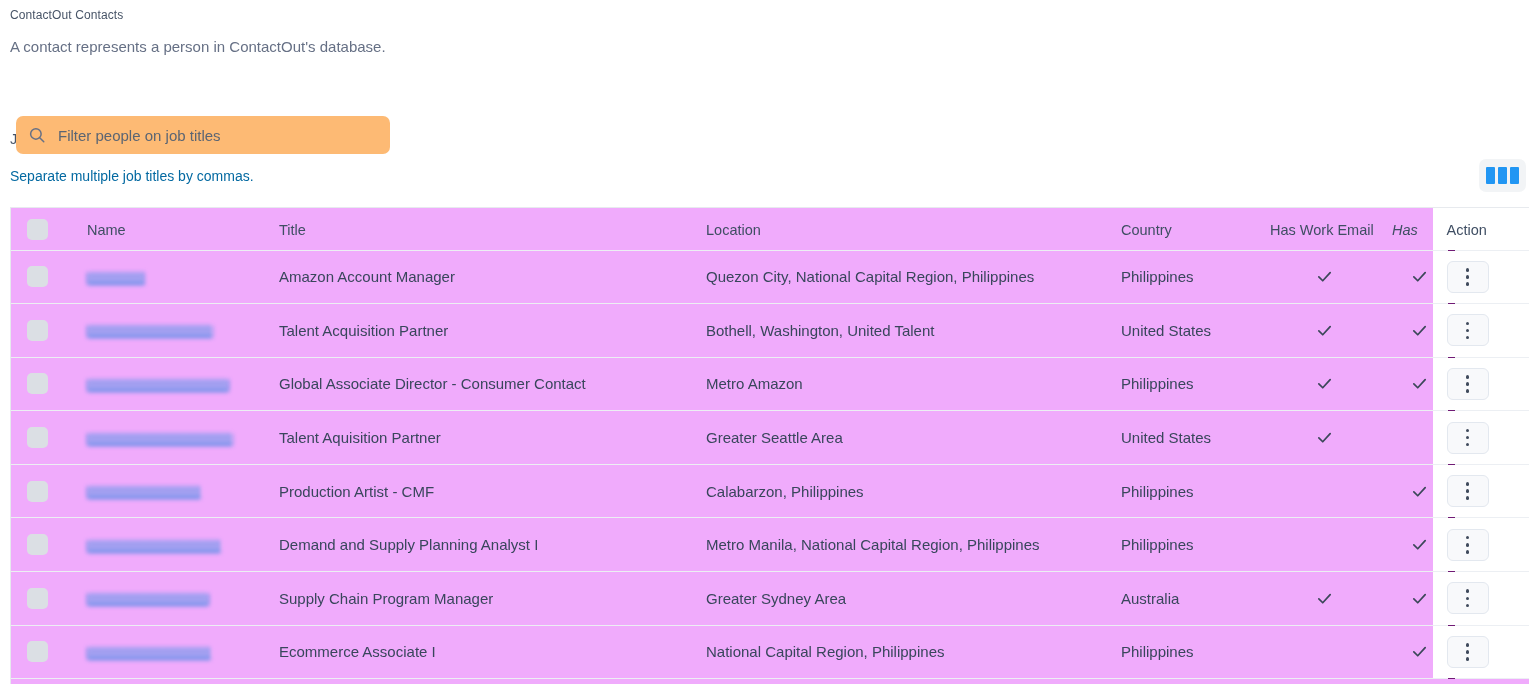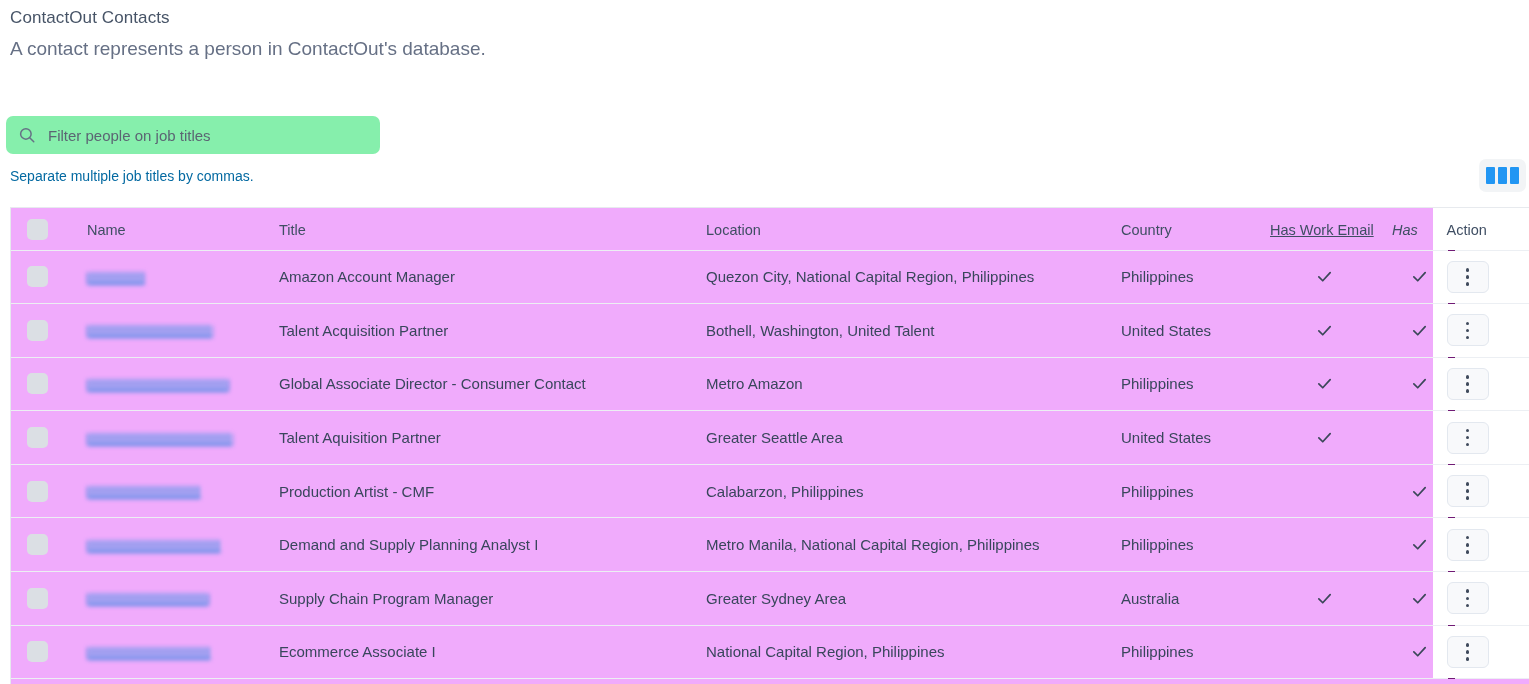--- a/index.html
+++ b/index.html
@@ -8,36 +8,36 @@
     width: 1529px; height: 684px;
     background: #ffffff;
     font-family: "Liberation Sans", sans-serif;
     overflow: hidden;
   }
   .page { position: relative; width: 1529px; height: 684px; background:#fff; }
 
   
   .page-title {
     position: absolute; left: 10px; top: 8px;
-    font-size: 17px; color: #475467; font-weight: 400; letter-spacing: .1px;
+    font-size: 12px; color: #475467; font-weight: 400; letter-spacing: .1px;
   }
   .page-subtitle {
     position: absolute; left: 10px; top: 38px;
-    font-size: 19px; color: #667085; font-weight: 400;
+    font-size: 15px; color: #667085; font-weight: 400;
   }
 
   
   .filter-label {
     position: absolute; left: 10px; top: 88px;
     font-size: 14.5px; color: #475467; margin-top: 43px;
   }
   .search-wrap {
-    position: absolute; left: 6px; top: 116px;
+    position: absolute; left: 16px; top: 116px;
     width: 374px; height: 38px;
-    background: #86efac; border-radius: 7px;
+    background: #fdba74; border-radius: 7px;
     display: flex; align-items: center; padding: 0 12px;
   }
   .search-icon { width: 18px; height: 18px; flex: 0 0 18px; color:#667085; display:block; }
   .search-input {
     border: 0; outline: 0; background: transparent;
     font-family: "Liberation Sans", sans-serif;
     font-size: 15px; color: #475467; margin-left: 10px; width: 100%;
   }
   .search-input::placeholder { color: #5b6573; opacity: 1; }
   .filter-hint {
@@ -76,21 +76,21 @@
   table.grid th {
     height: 42px; font-size: 14.5px; color: #3f4e63; padding-top: 2px;
   }
   table.grid td { height: 53.6px; font-size: 15px; color: #39465c; }
 
   .c-check  { width: 62px;  padding-left: 16px !important; padding-right: 0 !important; }
   .c-name   { width: 192px; }
   .c-title  { width: 427px; }
   .c-loc    { width: 415px; }
   .c-country{ width: 149px; }
-  .c-work   { width: 136px; text-decoration: underline; }
+  .c-work   { width: 136px; }
   .c-pers   { width: 59px;  padding-left: 0 !important; padding-right:0 !important;font-style:italic;}
   .c-action { width: 100px; padding-left: 14px !important; }
 
   .chk {
     width: 21px; height: 21px; border-radius: 5px;
     background: #dbdfe4; border: 0; display: block; cursor: pointer; padding:0;
   }
 
   .name-blur {
     display: inline-block; height: 13px; border-radius: 2px;

